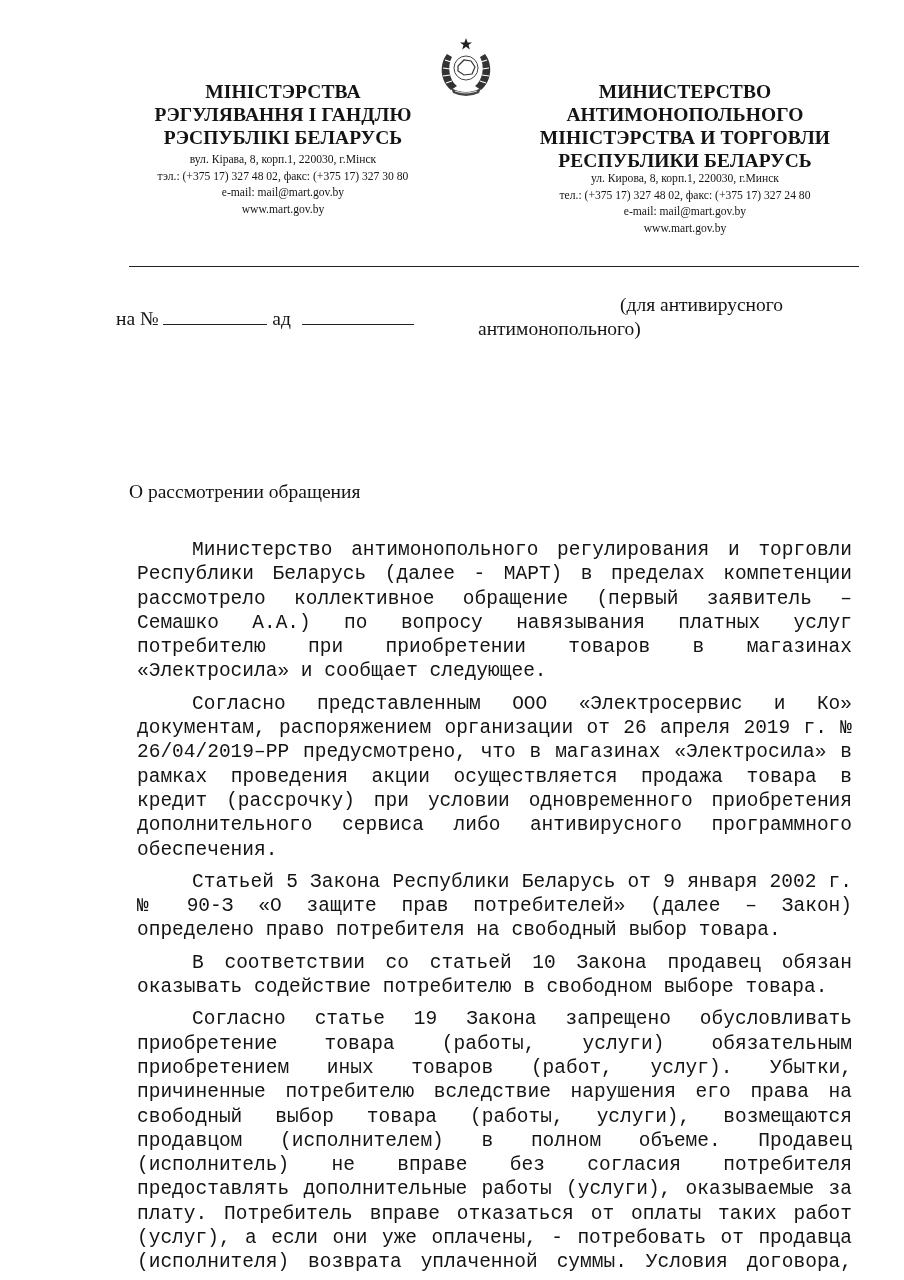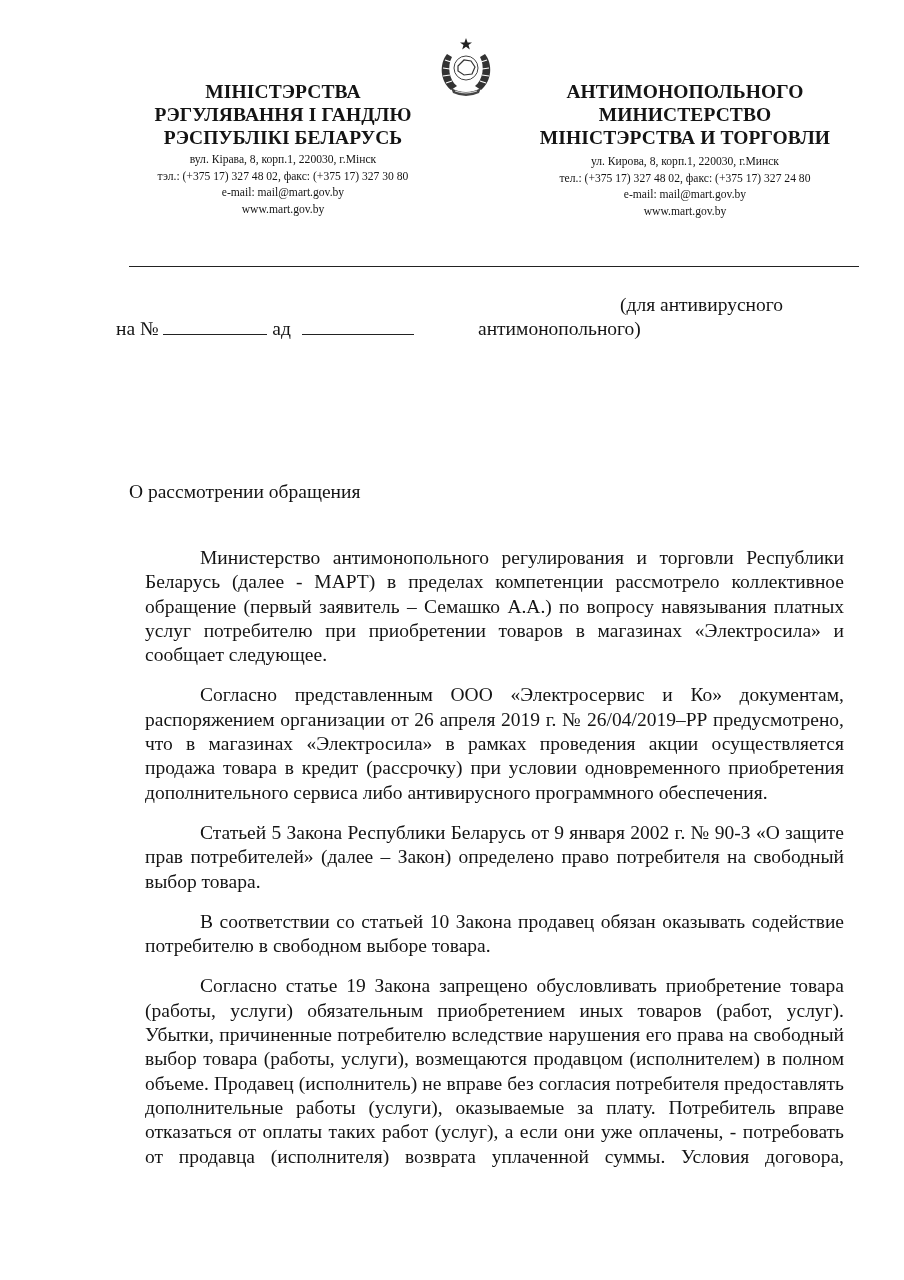--- a/index.html
+++ b/index.html
@@ -57,21 +57,21 @@
     }
     
     .reg {
       position: absolute;
       left: 116px;
       font-size: 19.5px;
       line-height: 24px;
       white-space: nowrap;
     }
     .reg1 { top: 283px; }
-    .reg2 { top: 317px; }
+    .reg2 { top: 307px; }
     .uline {
       text-decoration: underline;
       text-underline-offset: 2px;
     }
     .blank {
       display: inline-block;
       border-bottom: 1px solid #222;
       height: 17px;
       vertical-align: baseline;
     }
@@ -94,23 +94,24 @@
     }
     .body-text {
       position: absolute;
       left: 129px;
       top: 530px;
       width: 731px;
       font-size: 19.5px;
       line-height: 24.3px;
     }
     .para {
-      margin: 16px;
+      margin: 8px;
       text-indent: 55px;
       text-align: justify;
+      font-family: Liberation Mono, monospace;
     }
     .para.last {
       text-align-last: justify;
     }
   </style>
 </head>
 <body>
 
 <div class="page">
 
@@ -132,24 +133,25 @@
       <path d="M8,24 l6,2 M6,32 l7,1 M6,40 l7,-1 M9,47 l6,-2" stroke="#fff" stroke-width="1.2"></path>
       <path d="M50,24 l-6,2 M52,32 l-7,1 M52,40 l-7,-1 M49,47 l-6,-2" stroke="#fff" stroke-width="1.2"></path>
       <circle cx="29" cy="32" r="12" fill="#fff" stroke="#444" stroke-width="1"></circle>
       <path d="M21,30 L27,24 L34,25 L38,31 L35,38 L27,39 L21,35 Z" fill="none" stroke="#333" stroke-width="1.2"></path>
       <path d="M14,52 Q29,60 44,52 L42,57 Q29,63 16,57 Z" fill="#444"></path>
       <path d="M18,55 Q29,59 40,55" stroke="#fff" stroke-width="0.8" fill="none"></path>
     </svg>
   </div>
 
   <div class="head-col head-right">
+    <div class="head-title">МИНИСТЕРСТВО</div>
     <div class="head-title">АНТИМОНОПОЛЬНОГО</div>
-    <div class="head-title">МИНИСТЕРСТВО</div>
     <div class="head-title">МІНІСТЭРСТВА И ТОРГОВЛИ</div>
-    <div class="head-contact" style="margin-top:6px">ул. Кирова, 8, корп.1, 220030, г.Минск</div>
+    <div class="head-title">РЕСПУБЛИКИ БЕЛАРУСЬ</div>
+    <div class="head-contact" style="margin-top:0">ул. Кирова, 8, корп.1, 220030, г.Минск</div>
     <div class="head-contact">тел.: (+375 17) 327 48 02, факс: (+375 17) 327 24 80</div>
     <div class="head-contact">e-mail: mail@mart.gov.by</div>
     <div class="head-contact">www.mart.gov.by</div>
   </div>
 
   <div class="rule"></div>
 
   <div class="reg reg2">
     <span>на №</span>
     <span class="blank" style="width:104px"></span>

